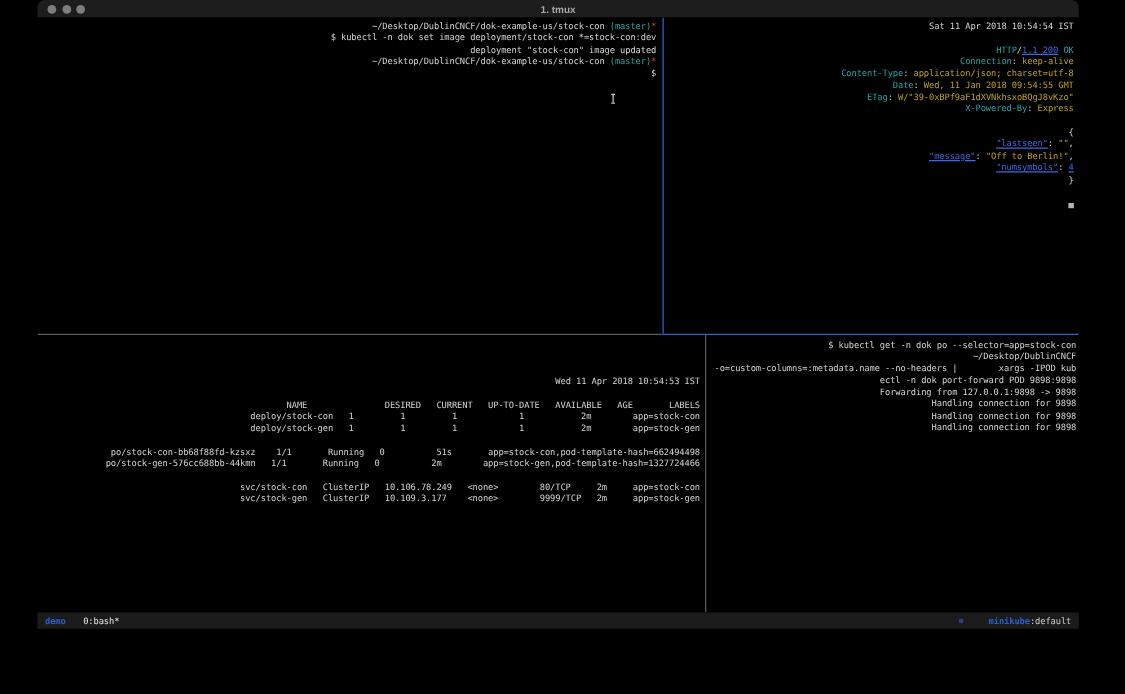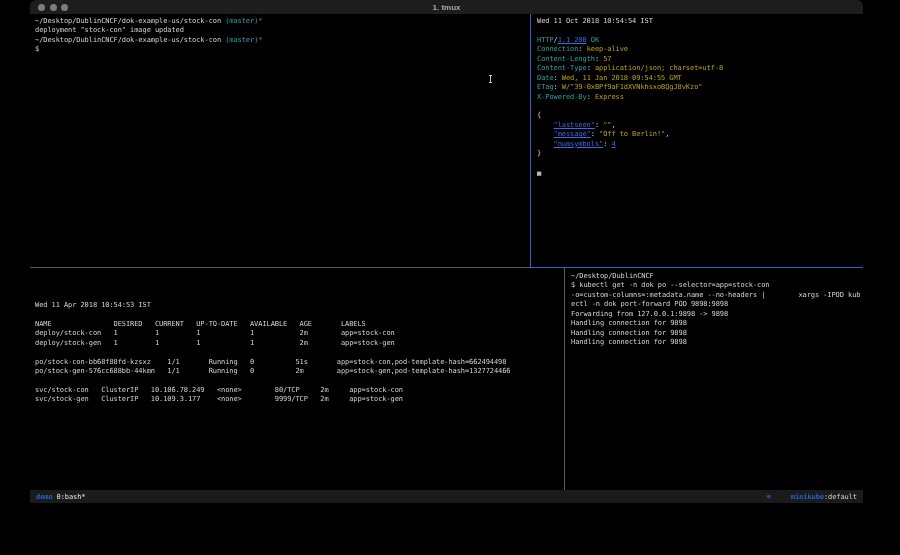--- a/index.html
+++ b/index.html
@@ -7,39 +7,39 @@
               font-family:"DejaVu Sans Mono", monospace; }
   .window { position:absolute; left:30px; top:0; width:833px; height:503px; background:#000; }
   .titlebar { position:relative; height:14px; background:#1d1d1d;
               border-radius:6px 6px 0 0; display:flex; align-items:center; }
   .lights { position:absolute; left:8px; top:3.5px; display:flex; gap:4.5px; }
   .light { width:7px; height:7px; border-radius:50%; background:#7d7d7d; }
   .title-text { width:100%; text-align:center; color:#a8a8a8; font-size:8px;
                 font-family:Liberation Sans, sans-serif; font-weight:600; }
   .term { position:relative; width:100%; height:476px; background:#000; overflow:hidden;
           font-size:7px; letter-spacing:-0.08px; color:#d4d4d4; }
-  .pane { position:absolute; line-height:9.45px; }
+  .pane { position:absolute; line-height:9.45px;text-align:right; }
   .tline { height:9.45px; white-space:pre; }
   .c-cyan { color:#29a3a3; }
   .c-red { color:#d04040; }
   .c-blue { color:#3d6ae0;text-decoration:underline; }
   .c-yellow { color:#baa21b; }
   .c-cursor { color:#b5b5b5; }
   .pane-top-left { left:5px; top:3px; width:490px; }
   .pane-top-right { left:507px; top:3px; width:322px; }
   .pane-bottom-left { left:5px; top:258px; width:525px;margin-top:29px; }
   .pane-bottom-right { left:541px; top:258px; width:290px; }
   .div-v-active { position:absolute; left:500px; top:0; width:1px; height:253px; background:#2f5fd8; }
   .div-h-left  { position:absolute; left:0; top:253px; width:500px; height:1px; background:#5a5a5a; }
   .div-h-right { position:absolute; left:500px; top:253px; width:333px; height:1px; background:#2f5fd8; }
   .div-v-gray  { position:absolute; left:534px; top:254px; width:1px; height:222px; background:#5a5a5a; }
   .statusbar { position:relative; height:13px; background:#1b1b1b; display:flex;
                align-items:center; justify-content:space-between; padding:0 6px;
                font-size:7px; letter-spacing:-0.08px; }
-  .sb-left { display:flex; gap:4px; align-items:center; }
+  .sb-left { display:flex; gap:14px; align-items:center; }
   .sb-session { color:#2b5fcc; font-weight:bold; }
   .sb-window { color:#e6e6e6; font-weight:normal; }
   .sb-right { display:flex; align-items:center; }
   .sb-kube-icon, .sb-cluster { color:#2b5fcc; font-weight:bold; }
   .sb-cluster { margin-left:20px; }
   .sb-namespace { color:#d0d0d0; }
   .ibeam { position:absolute; left:459px; top:61px; width:3px; height:8px;
            border-top:1px solid #c8c8c8; border-bottom:1px solid #c8c8c8; }
   .ibeam::before { content:""; display:block; width:1px; height:100%; margin:0 auto; background:#c8c8c8; }
 </style>
@@ -53,30 +53,30 @@
       <span class="light"></span>
       <span class="light"></span>
       <span class="light"></span>
     </div>
     <div class="title-text">1. tmux</div>
   </div>
 
   <div class="term">
     <div class="pane pane-top-left">
         <div class="tline"><span>~/Desktop/DublinCNCF/dok-example-us/stock-con </span><span class="c-cyan">(master)</span><span class="c-red">*</span></div>
+        <div class="tline"><span>$ kubectl -n dok set image deployment/stock-con *=stock-con:dev</span></div>
         <div class="tline"><span>deployment "stock-con" image updated</span></div>
         <div class="tline"><span>~/Desktop/DublinCNCF/dok-example-us/stock-con </span><span class="c-cyan">(master)</span><span class="c-red">*</span></div>
         <div class="tline"><span>$</span></div>
       </div>
     <div class="pane pane-top-right">
-        <div class="tline"><span>Wed 11 Oct 2018 10:54:54 IST</span></div>
+        <div class="tline"><span>Sat 11 Apr 2018 10:54:54 IST</span></div>
         <div class="tline">&nbsp;</div>
         <div class="tline"><span class="c-cyan">HTTP</span><span>/</span><span class="c-blue">1.1 200</span><span> </span><span class="c-cyan">OK</span></div>
         <div class="tline"><span class="c-cyan">Connection</span><span>: </span><span class="c-yellow">keep-alive</span></div>
-        <div class="tline"><span class="c-cyan">Content-Length</span><span>: </span><span class="c-yellow">57</span></div>
         <div class="tline"><span class="c-cyan">Content-Type</span><span>: </span><span class="c-yellow">application/json; charset=utf-8</span></div>
         <div class="tline"><span class="c-cyan">Date</span><span>: </span><span class="c-yellow">Wed, 11 Jan 2018 09:54:55 GMT</span></div>
         <div class="tline"><span class="c-cyan">ETag</span><span>: </span><span class="c-yellow">W/"39-0xBPf9aF1dXVNkhsxoBQgJ8vKzo"</span></div>
         <div class="tline"><span class="c-cyan">X-Powered-By</span><span>: </span><span class="c-yellow">Express</span></div>
         <div class="tline">&nbsp;</div>
         <div class="tline"><span>{</span></div>
         <div class="tline"><span>    </span><span class="c-blue">"lastseen"</span><span>: </span><span class="c-yellow">""</span><span>,</span></div>
         <div class="tline"><span>    </span><span class="c-blue">"message"</span><span>: </span><span class="c-yellow">"Off to Berlin!"</span><span>,</span></div>
         <div class="tline"><span>    </span><span class="c-blue">"numsymbols"</span><span>: </span><span class="c-blue">4</span></div>
         <div class="tline"><span>}</span></div>
@@ -90,22 +90,22 @@
         <div class="tline"><span>deploy/stock-con   1         1         1            1           2m        app=stock-con</span></div>
         <div class="tline"><span>deploy/stock-gen   1         1         1            1           2m        app=stock-gen</span></div>
         <div class="tline">&nbsp;</div>
         <div class="tline"><span>po/stock-con-bb68f88fd-kzsxz    1/1       Running   0          51s       app=stock-con,pod-template-hash=662494498</span></div>
         <div class="tline"><span>po/stock-gen-576cc688bb-44kmn   1/1       Running   0          2m        app=stock-gen,pod-template-hash=1327724466</span></div>
         <div class="tline">&nbsp;</div>
         <div class="tline"><span>svc/stock-con   ClusterIP   10.106.78.249   &lt;none&gt;        80/TCP     2m     app=stock-con</span></div>
         <div class="tline"><span>svc/stock-gen   ClusterIP   10.109.3.177    &lt;none&gt;        9999/TCP   2m     app=stock-gen</span></div>
       </div>
     <div class="pane pane-bottom-right">
+        <div class="tline"><span>$ kubectl get -n dok po --selector=app=stock-con</span></div>
         <div class="tline"><span>~/Desktop/DublinCNCF</span></div>
-        <div class="tline"><span>$ kubectl get -n dok po --selector=app=stock-con</span></div>
         <div class="tline"><span>-o=custom-columns=:metadata.name --no-headers |        xargs -IPOD kub</span></div>
         <div class="tline"><span>ectl -n dok port-forward POD 9898:9898</span></div>
         <div class="tline"><span>Forwarding from 127.0.0.1:9898 -&gt; 9898</span></div>
         <div class="tline"><span>Handling connection for 9898</span></div>
         <div class="tline"><span>Handling connection for 9898</span></div>
         <div class="tline"><span>Handling connection for 9898</span></div>
       </div>
 
     <div class="div-v-active"></div>
     <div class="div-h-left"></div>

